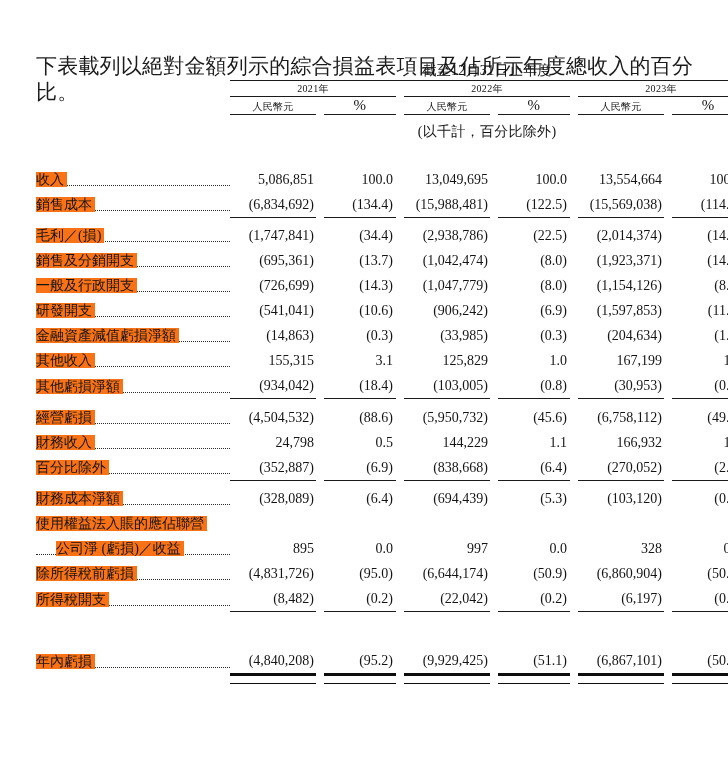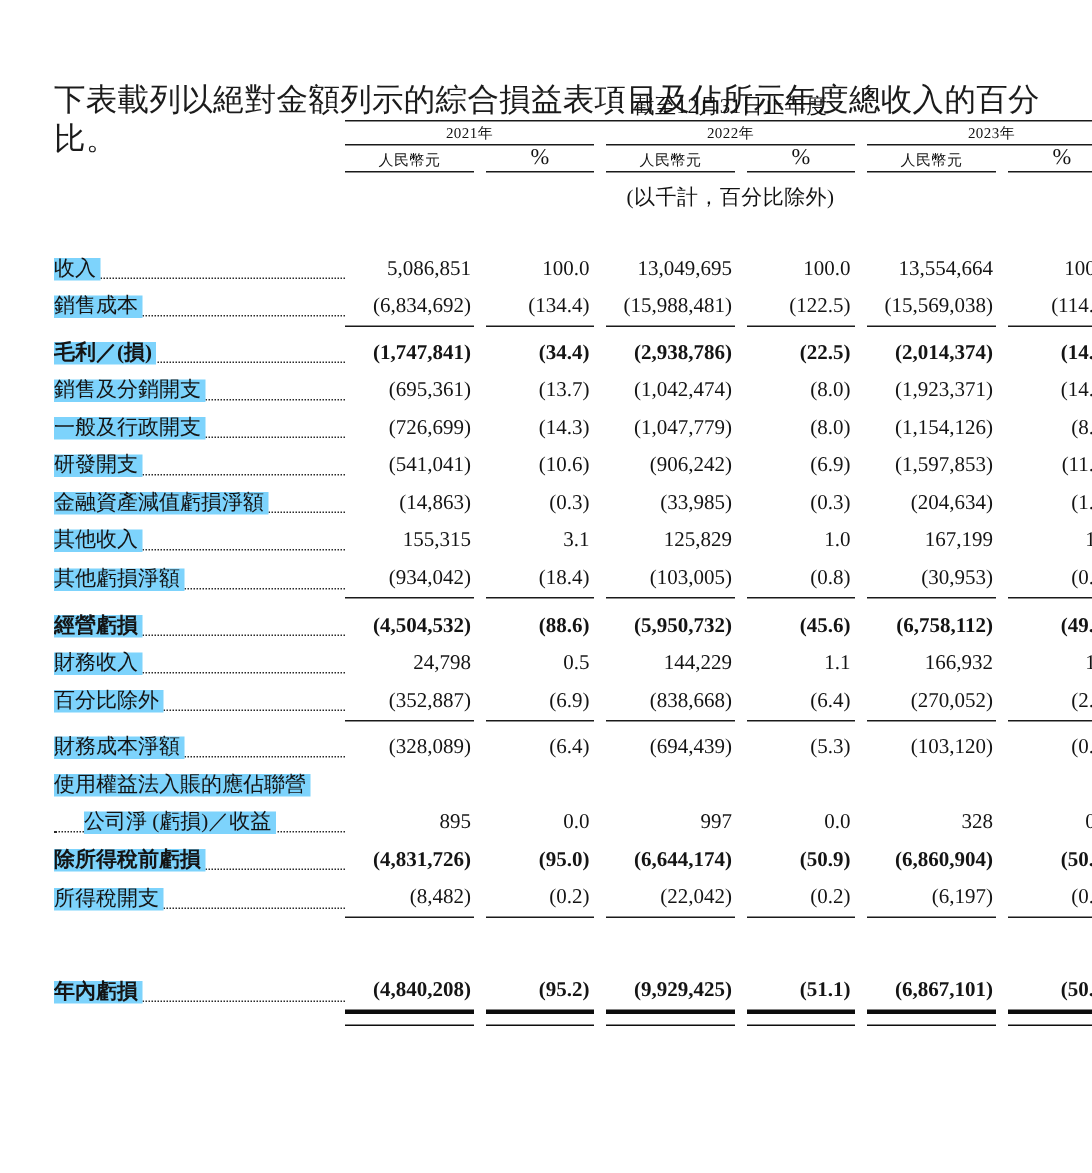--- a/index.html
+++ b/index.html
@@ -135,24 +135,24 @@
     overflow: hidden;
     padding-right: 4px;
   }
   .drow td.num {
     text-align: right;
     padding-right: 2px;
     font-variant-numeric: lining-nums;
   }
   .drow td.num.pct { padding-right: 3px; }
 
-  .drow.bold td { font-weight: bold; }
-
-  
-  .lbl .ltext { position: relative; z-index: 2; background: #7dd3fc; padding-right: 3px; }
+  .drow.bold td { font-weight: normal; }
+
+  
+  .lbl .ltext { position: relative; z-index: 2; background: #f97316; padding-right: 3px; }
   .lbl .leader {
     position: absolute;
     left: 0; right: 0; bottom: 6px;
     border-bottom: 1.5px dotted #2a2a2a;
     z-index: 1;
   }
   .lbl.indent { padding-left: 20px; font-family: Liberation Serif, serif; }
 
   
   .srule td { height: 6px; }

